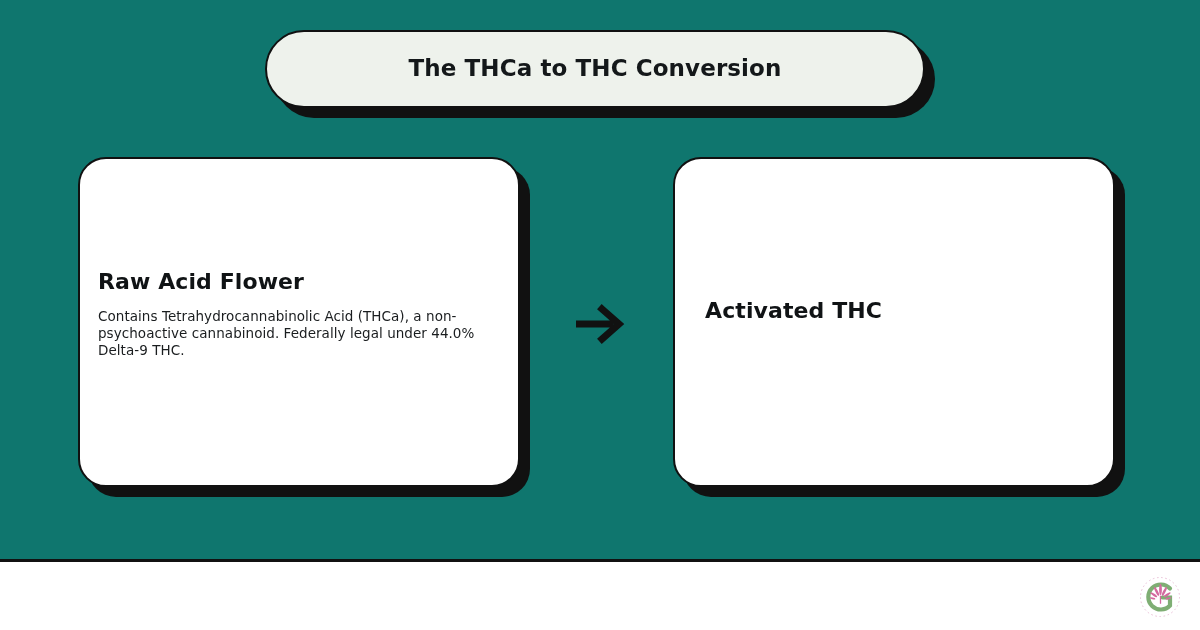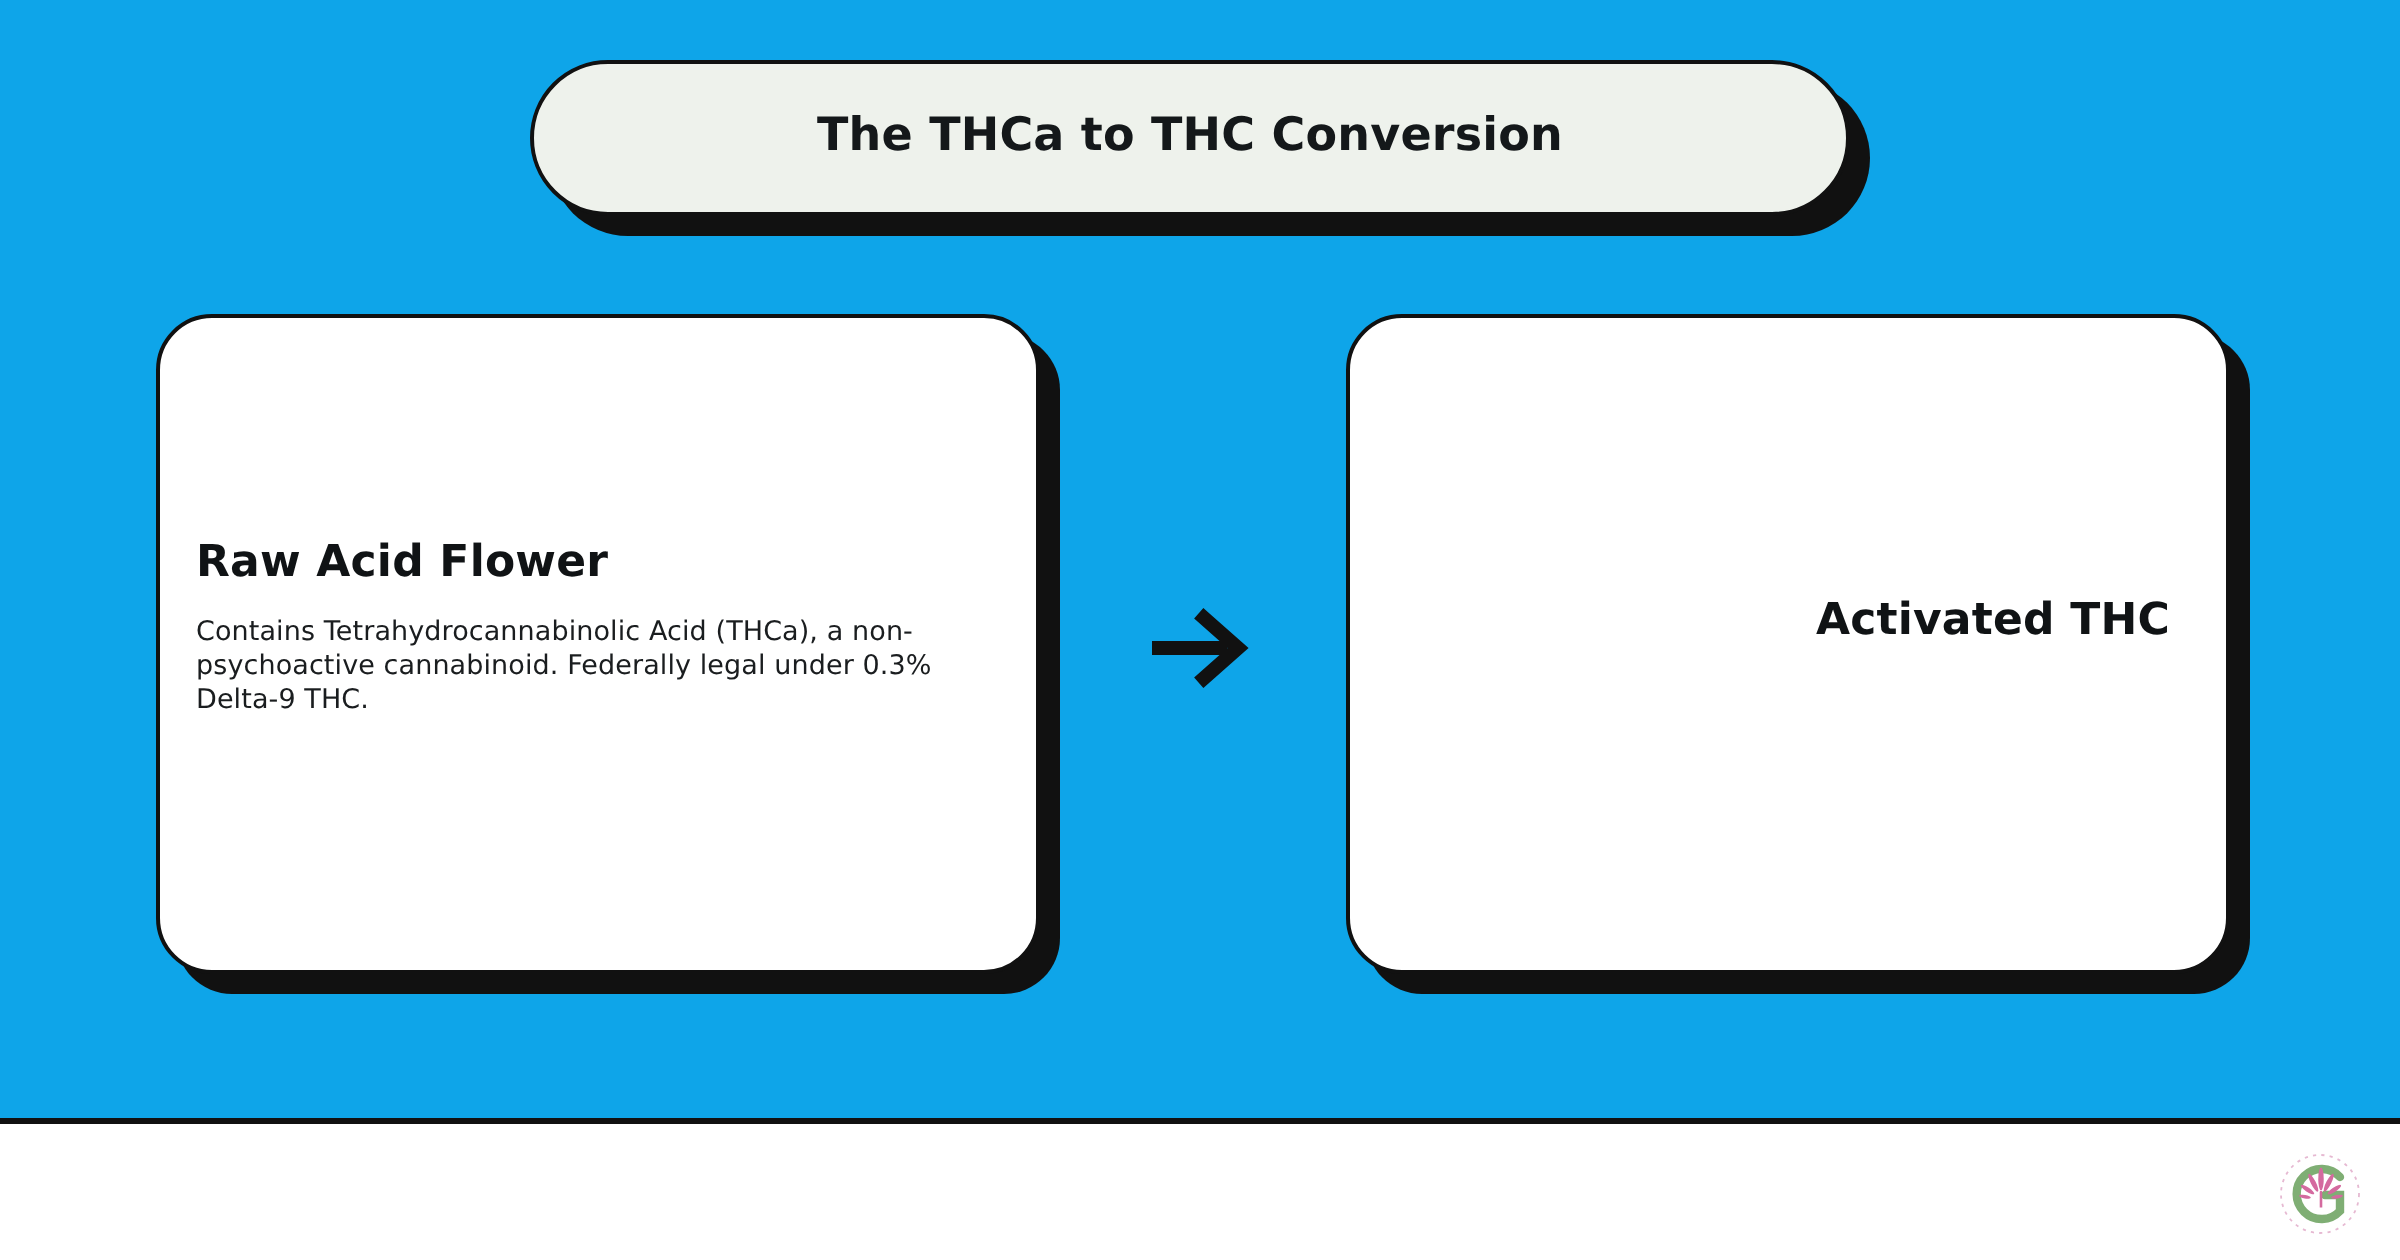--- a/index.html
+++ b/index.html
@@ -21,21 +21,21 @@
     background: #ffffff;
   }
 
   
   .stage {
     position: absolute;
     left: 0;
     top: 0;
     width: 1200px;
     height: 562px;
-    background: #0ea5e9;
+    background: #0f766e;
     border-bottom: 3px solid #111111;
     box-sizing: border-box;
   }
 
   
   .title-pill {
     position: absolute;
     left: 265px;
     top: 30px;
     width: 660px;
@@ -86,21 +86,20 @@
     height: 330px;
     padding: 0 28px 0 30px;
   }
 
   .card-inner {
     position: relative;
     top: -8px;
   }
   .card-right .card-inner {
     top: -4px;
-    text-align: right;
   }
 
   .card-heading {
     font-size: 22px;
     font-weight: bold;
     color: #101315;
     margin: 0 0 14px 0;
     line-height: 1.15;
     letter-spacing: 0.1px;
   }
@@ -156,21 +155,21 @@
 
   <div class="stage">
 
     <div class="title-pill">
       <div class="title-text">The THCa to THC Conversion</div>
     </div>
 
     <div class="card card-left">
       <div class="card-inner">
         <h2 class="card-heading">Raw Acid Flower</h2>
-        <p class="card-body">Contains Tetrahydrocannabinolic Acid (THCa), a non-psychoactive cannabinoid. Federally legal under 0.3% Delta-9 THC.</p>
+        <p class="card-body">Contains Tetrahydrocannabinolic Acid (THCa), a non-psychoactive cannabinoid. Federally legal under 44.0% Delta-9 THC.</p>
       </div>
     </div>
 
     <div class="arrow">
       <svg width="52" height="42" viewBox="0 0 52 42" aria-hidden="true">
         <path d="M2 21 H34 M26 6 L43 21 L26 36" fill="none" stroke="#111111" stroke-width="7" stroke-linecap="square" stroke-linejoin="miter"></path>
       </svg>
     </div>
 
     <div class="card card-right">

